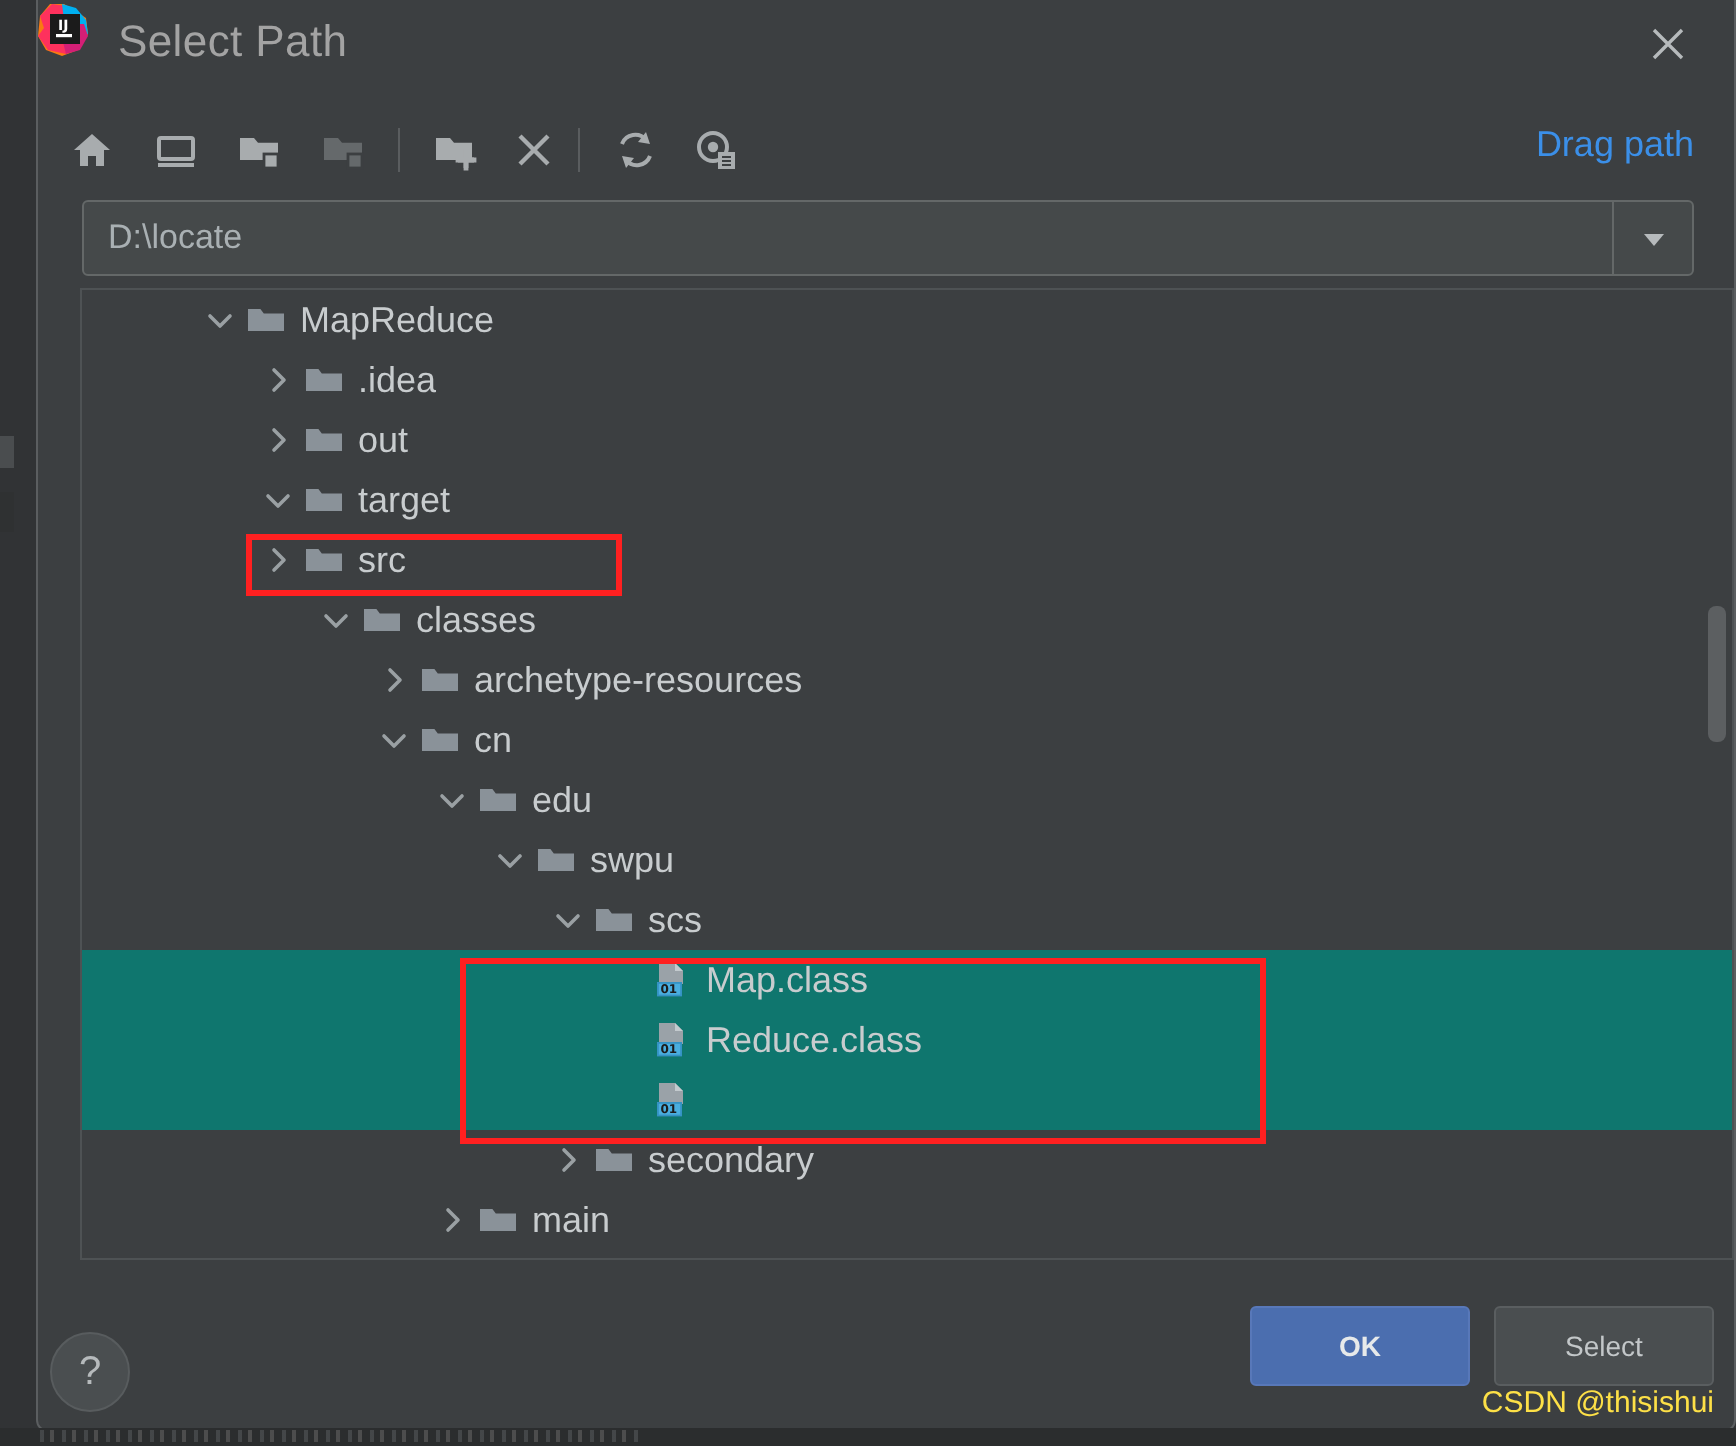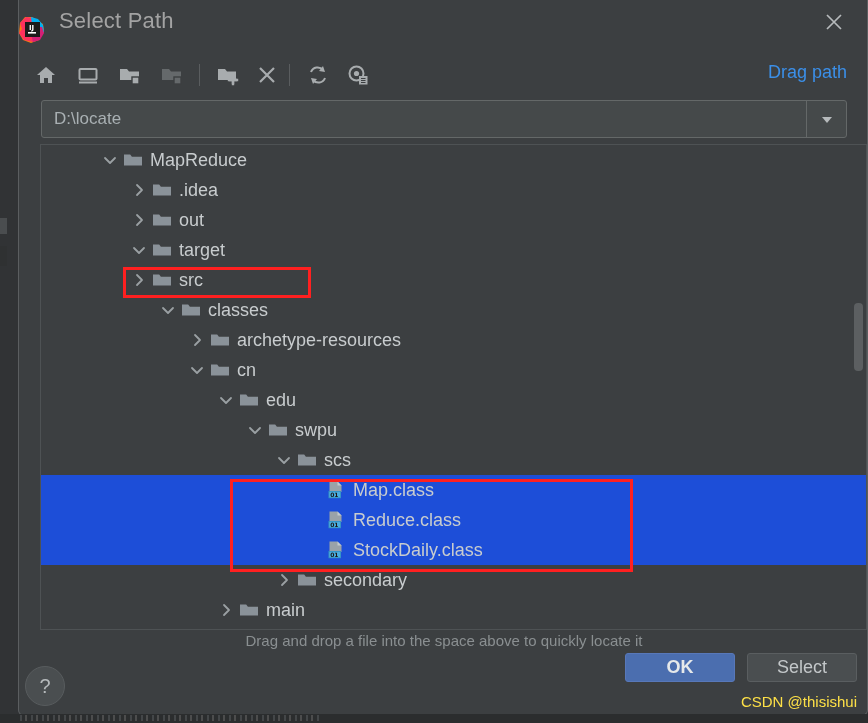--- a/index.html
+++ b/index.html
@@ -22,21 +22,21 @@
     border-top: none;
     border-radius: 0 0 6px 6px;
   }
 
   
   .titlebar {
     position: relative;
     height: 50px;
   }
   .app-logo {
-    position: absolute; left: -2px; top: 15px;
+    position: absolute; left: -2px; top: 0;
     width: 30px; height: 30px; text-align: center;
   }
   .title-text {
     position: absolute; left: 40px; top: 8px;
     font-size: 22px; color: #a3a3a3;
     letter-spacing: .2px;
   }
   .close-btn {
     position: absolute; right: 17px; top: 7px;
     width: 32px; height: 30px;
@@ -104,21 +104,21 @@
     overflow: hidden;
   }
   .tree-scroll { position: relative; width: 100%; height: 100%; text-align: center; }
   .row {
     position: relative;
     height: 30px;
     display: flex; align-items: center;
     white-space: nowrap;
     cursor: pointer;
   }
-  .row.selected { background: #1d4ed8; }
+  .row.selected { background: #0f766e; }
   .row-label {
     font-size: 18px; color: #c8ccce;
     line-height: 30px;
   }
   .twisty {
     width: 22px; height: 30px;
     display: flex; align-items: center; justify-content: center;
     flex: none;
   }
   .ico {
@@ -161,24 +161,24 @@
     width: 40px; height: 40px;
     border-radius: 50%;
     background: #4a4e50;
     border: 1px solid #585c5e;
     display: flex; align-items: center; justify-content: center;
     font-size: 20px; color: #b6babc;
     cursor: pointer;
   }
   .btn {
     position: absolute; top: 653px;
-    height: 29px;
+    height: 40px;
     border-radius: 3px;
     display: flex; align-items: center; justify-content: center;
-    font-size: 18px;
+    font-size: 14px;
     cursor: pointer;
   }
   .btn-ok {
     right: 132px; width: 110px;
     background: #4b6eaf;
     border: 1px solid #5878b9;
     color: #e6e9ea;
     font-weight: bold;
   }
   .btn-cancel {
@@ -506,21 +506,20 @@
             <div class="twisty"></div>
             <div class="ico">
               <svg width="20" height="20" viewBox="0 0 20 20">
                 <path d="M3.5 1.5 h8 l4 4 v6.5 h-12 z" fill="#9aa2a8"></path>
                 <path d="M11.5 1.5 v4 h4 z" fill="#c3cace"></path>
                 <rect x="2.5" y="11" width="12.5" height="7.2" fill="#3592c4"></rect>
                 <rect x="3.4" y="11.9" width="10.7" height="5.4" fill="#4aaee0"></rect>
                 <text x="4.2" y="16.6" font-family="DejaVu Sans" font-size="6" font-weight="bold" fill="#1c1c1c">01</text>
               </svg>
             </div>
-            <div class="row-label">StockDaily.class</div>
           </div>
           <div class="row">
             <div style="width: 232px; flex: 0 0 auto;"></div>
             <div class="twisty">
               <svg width="16" height="16" viewBox="0 0 16 16">
                 <path d="M6 3 L11 8 L6 13" stroke="#9aa0a3" stroke-width="1.8" fill="none" stroke-linecap="round" stroke-linejoin="round"></path>
               </svg>
             </div>
             <div class="ico">
               <svg width="20" height="20" viewBox="0 0 20 20">
@@ -546,21 +545,20 @@
         </div>
 
       <div class="vscroll">
         <div class="vthumb" id="vthumb" style="top: 156px; height: 68px;"></div>
       </div>
 
       <div class="redbox" id="ann0" style="left: 82px; top: 122px; width: 188px; height: 31px; border-color: rgb(255, 32, 32);"></div>
       <div class="redbox" id="ann1" style="left: 189px; top: 334px; width: 403px; height: 93px; border-color: rgb(255, 32, 32);"></div>
     </div>
 
-    <div class="hint">Drag and drop a file into the space above to quickly locate it</div>
 
     <div class="help-btn">?</div>
     <div class="btn btn-ok">OK</div>
     <div class="btn btn-cancel">Select</div>
     <div class="watermark">CSDN @thisishui</div>
   </div>
 
   <div class="bottom-strip"></div>
   <div class="bottom-noise"></div>
 </div>

